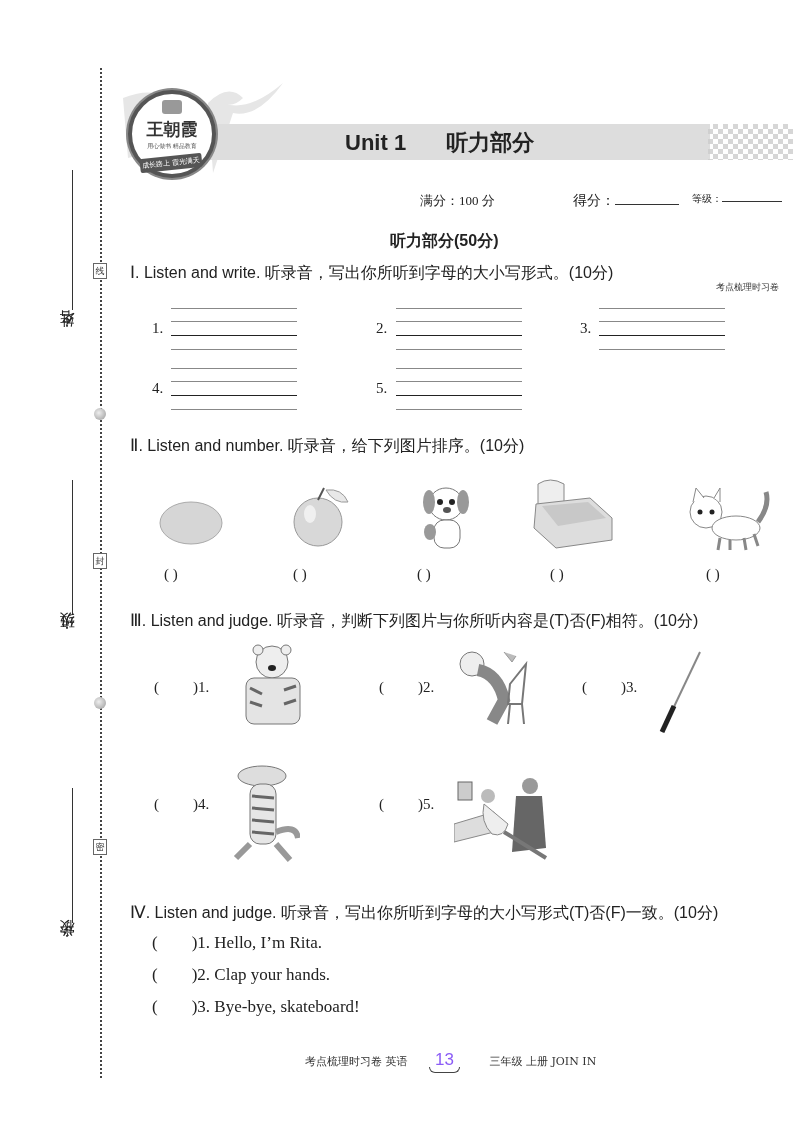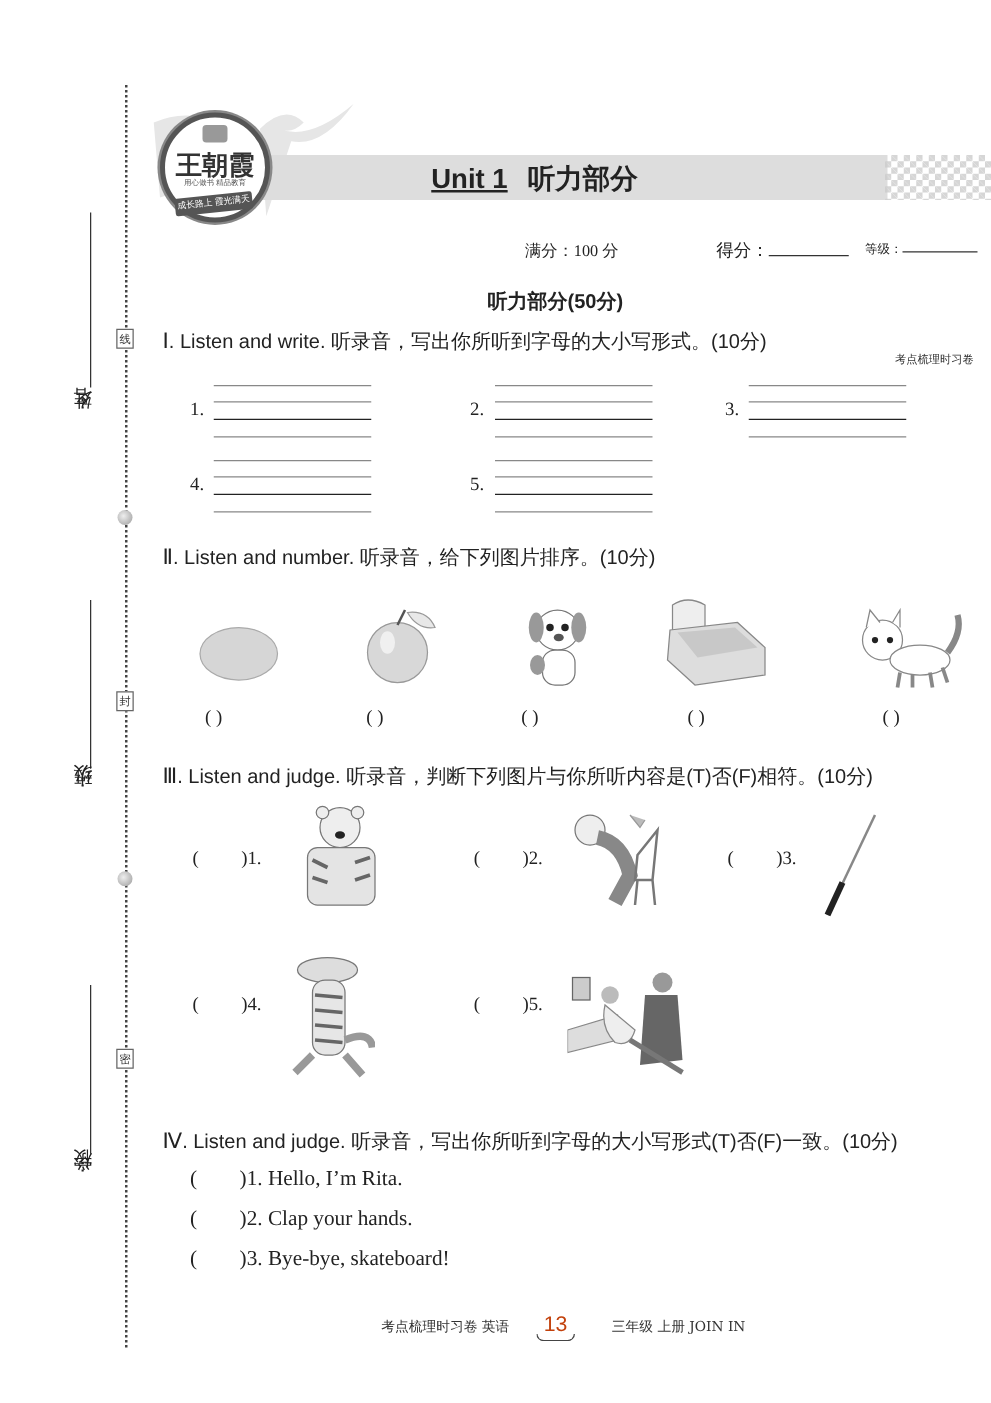--- a/index.html
+++ b/index.html
@@ -21,27 +21,27 @@
   .banner { position:absolute; left:190px; top:124px; width:520px; height:36px; background:#ddd; }
   .checker { position:absolute; left:708px; top:124px; width:85px; height:36px;
              background-image:
                linear-gradient(45deg,#ccc 25%,transparent 25%,transparent 75%,#ccc 75%),
                linear-gradient(45deg,#ccc 25%,transparent 25%,transparent 75%,#ccc 75%);
              background-size:10px 10px; background-position:0 0,5px 5px; opacity:.8; }
   .ribbon { position:absolute; left:118px; top:78px; width:170px; height:100px; }
   .logo { position:absolute; left:128px; top:90px; width:80px; height:80px; border-radius:50%;
           border:4px solid #555; background:#fff; box-shadow:0 0 0 2px #888; }
   .logo-text { position:absolute; left:0; right:0; top:24px; text-align:center;
-               font-family:"DejaVu Serif",serif; font-size:21px; font-weight:bold; color:#333; }
+               font-family:"DejaVu Serif",serif; font-size:17px; font-weight:bold; color:#333; }
   .logo-crown { position:absolute; left:30px; top:6px; width:20px; height:14px; background:#999; border-radius:3px; }
   .logo-sub { position:absolute; left:0; right:0; top:48px; text-align:center; font-size:6px; color:#555; }
   .logo-band { position:absolute; left:140px; top:156px; width:62px; height:14px; background:#555;
                color:#fff; font-size:7px; line-height:14px; text-align:center; transform:rotate(-6deg); border-radius:2px; }
   .title { position:absolute; left:345px; top:128px; font-size:22px; font-weight:bold; color:#222; }
-  .title .unit { margin-right:16px;text-decoration:underline; }
+  .title .unit { margin-right:40px; }
 
   .meta { position:absolute; top:192px; font-size:13px; }
   .blank { display:inline-block; border-bottom:1px solid #333; vertical-align:baseline; }
 
   .part-title { position:absolute; left:390px; top:231px; font-size:16px; font-weight:bold; }
   .sec { position:absolute; left:130px; font-size:16px; white-space:nowrap; }
   .sec .roman { font-family:"Liberation Serif",serif; font-size:17px; }
   .aside { position:absolute; left:716px; top:281px; font-size:9px; color:#333; font-family:"DejaVu Serif",serif; }
 
   
@@ -50,21 +50,21 @@
   .grid .l.base { border-top:1px solid #222; }
   .gnum { position:absolute; font-size:15px; }
 
   
   .pic { position:absolute; }
   .paren { position:absolute; font-size:15px; font-family:"Liberation Serif",serif; }
   .jlabel { position:absolute; font-size:15px; font-family:"Liberation Serif",serif; }
   .sent { position:absolute; left:152px; font-size:17px; font-family:"Liberation Serif",serif; }
 
   .footer { position:absolute; top:1050px; left:305px; font-size:11px; color:#333; font-family:"DejaVu Serif",serif; white-space:nowrap; }
-  .pageno { display:inline-block; position:relative; font-family:"Liberation Sans",sans-serif; font-size:17px; color:#c2410c; margin:0 26px 0 18px; padding:0 6px; }
+  .pageno { display:inline-block; position:relative; font-family:"Liberation Sans",sans-serif; font-size:17px; color:#8b5cf6; margin:0 26px 0 18px; padding:0 6px; }
   .pageno::after { content:""; position:absolute; left:0; right:0; bottom:-3px; height:5px;
                    border:1px solid #444; border-top:none; border-radius:0 0 8px 8px; }
 </style>
 </head>
 <body>
 
 <div class="dotline"></div>
 <div class="seal" style="top:263px">线</div>
 <div class="seal" style="top:553px">封</div>
 <div class="seal" style="top:839px">密</div>

